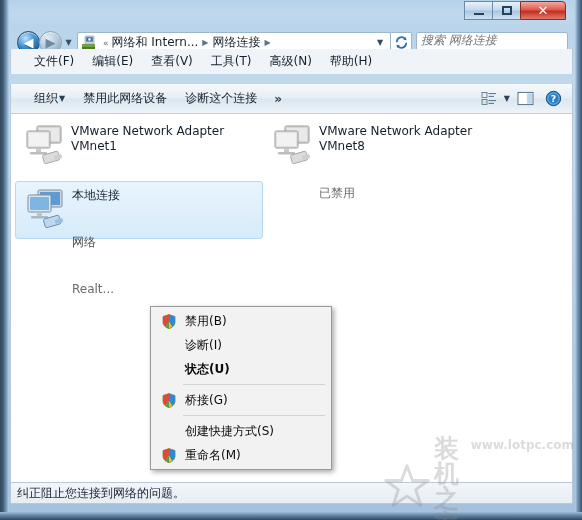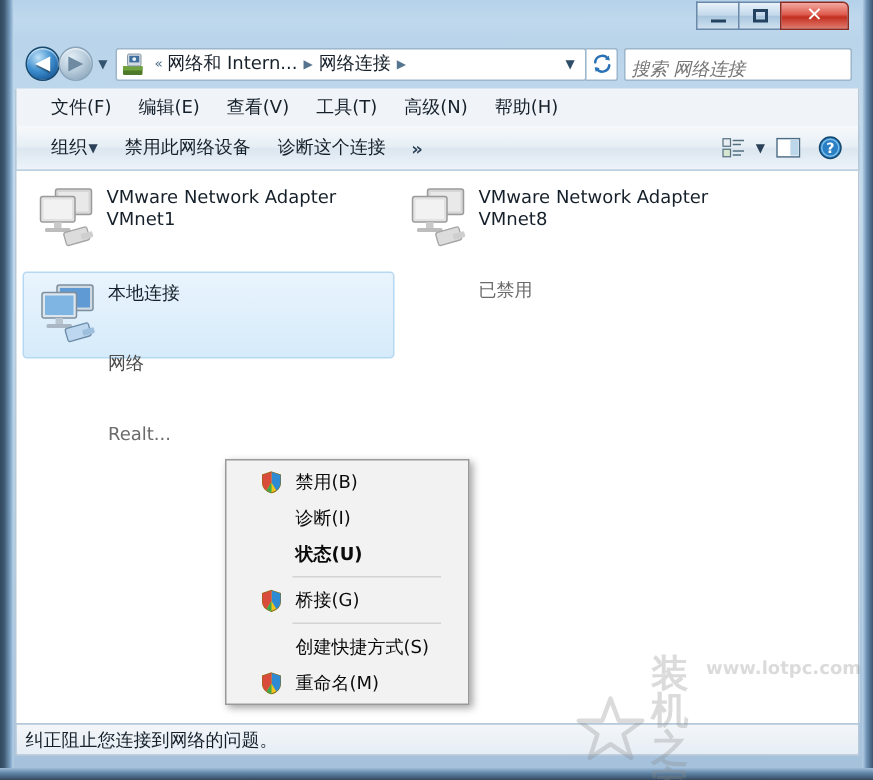--- a/index.html
+++ b/index.html
@@ -133,33 +133,33 @@
     display: flex; align-items: center; justify-content: center;
     flex-shrink: 0; background: #fff;
     border-top: 1px solid #9cb6cc; border-bottom: 1px solid #9cb6cc;
     border-right: 1px solid #9cb6cc;
     border-radius: 0 2px 2px 0;
     margin-left: -1px;
   }
   #searchbox {
     width: 152px; height: 22px; margin-left: 4px;
     background: #fff; border: 1px solid #9cb6cc; border-radius: 2px;
-    display: flex; align-items: flex-end; padding: 0 4px;
+    display: flex; align-items: flex-start; padding: 0 4px;
     flex-shrink: 0;
   }
   #search-input {
     flex: 1; border: none; outline: none;
     font-family: "DejaVu Sans", "Liberation Sans", sans-serif;
     font-size: 12px; font-style: italic; color: #8c8c8c;
     background: transparent;
   }
 
   
   #menubar {
-    position: absolute; left: 10px; top: 59px; right: 8px; height: 25px;
+    position: absolute; left: 10px; top: 49px; right: 8px; height: 25px;
     background: #f0f4f8;
     border-left: 1px solid #b7c9d8;
     border-right: 1px solid #b7c9d8;
     display: flex; align-items: center; padding-left: 14px;
   }
   .menu-item {
     font-size: 12px; color: #16202a;
     padding: 2px 9px; white-space: nowrap;
   }
 
@@ -217,25 +217,25 @@
   }
   .conn-sub {
     font-size: 12px; color: #4c4c4c; line-height: 15px; margin-top: 32px;
   }
   .conn-sub.muted { color: #6b6b6b; }
 
   
   #ctxmenu {
     position: absolute;
     left: 139px; top: 192px;
-    width: 163px;
+    width: 182px;
     background: #f2f2f2;
     border: 1px solid #9a9a9a;
     box-shadow: 2px 2px 5px rgba(0,0,0,0.35);
-    padding: 2px 16px;
+    padding: 2px 4px;
     z-index: 40;
   }
   .ctx-item {
     height: 24px;
     display: flex; align-items: center;
     padding-left: 4px;
     font-size: 12px; color: #0b0b0b;
     position: relative;
   }
   .ctx-item.bold { font-weight: bold; }

